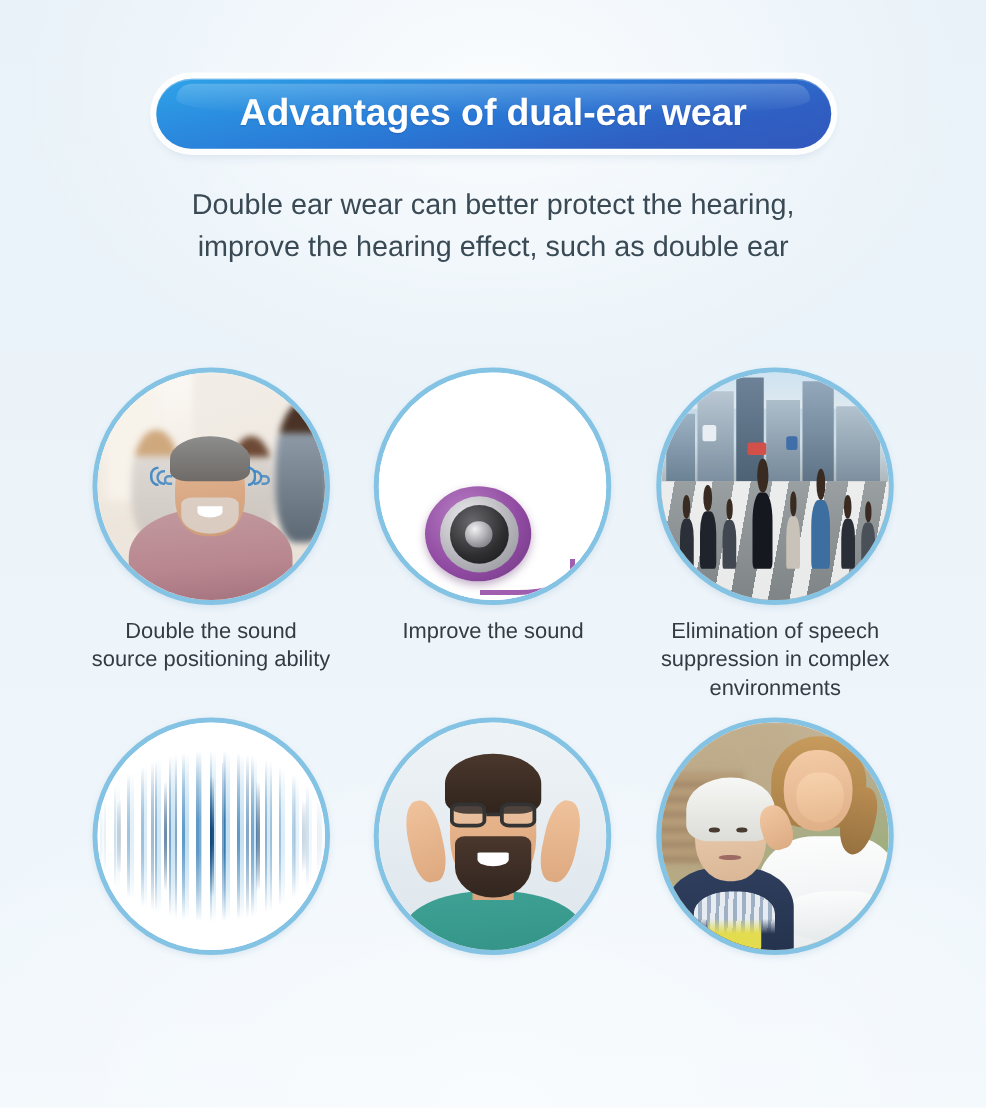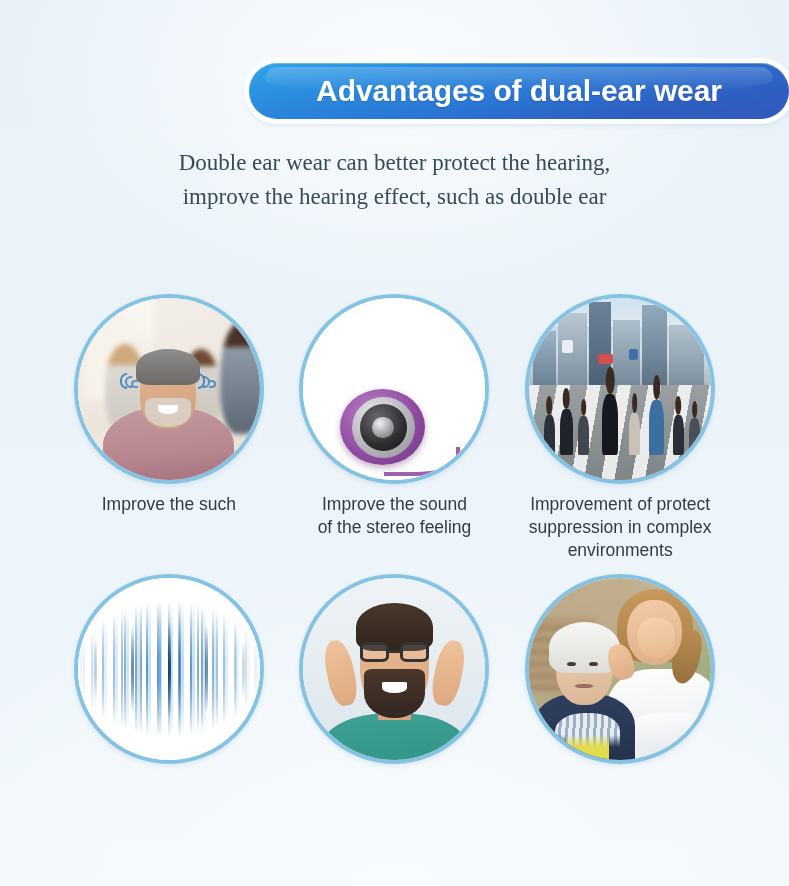--- a/index.html
+++ b/index.html
@@ -29,21 +29,21 @@
     background:
       radial-gradient(ellipse 70% 40% at 50% 8%, rgba(255,255,255,.78), rgba(255,255,255,0) 70%),
       radial-gradient(ellipse 90% 50% at 50% 100%, rgba(255,255,255,.55), rgba(255,255,255,0) 72%);
     pointer-events:none;
   }
 
   
   .title-wrap{
     position:absolute;
     left:0; right:0; top:63px;
-    display:flex; justify-content:flex-end;
+    display:flex; justify-content:center;
   }
   .title-pill{
     position:relative;
     width:540px; height:56px;
     border-radius:28px;
     background:linear-gradient(168deg,
       #2fa3e8 0%,
       #2b8fe0 22%,
       #2a76d4 52%,
       #2f5fc2 78%,
@@ -73,21 +73,21 @@
   
   .subtitle{
     position:absolute;
     left:0; right:0; top:146px;
     text-align:center;
     color:#3a4a55;
     font-size:23px;
     line-height:34px;
     padding:0 18px;
   }
-  .subtitle .ln{ display:block; white-space:nowrap;font-family:Liberation Serif, serif; }
+  .subtitle .ln{ display:block; white-space:nowrap; }
 
   
   .grid{
     position:absolute;
     left:0; right:0; top:294px;
     display:grid;
     grid-template-columns:repeat(3, 1fr);
     justify-items:center;
     row-gap:12px;
     padding:0 56px;
@@ -351,21 +351,22 @@
           <div class="smile"></div>
         <div class="wave w1"></div>
           <div class="wave w2"></div>
           <div class="wave w3"></div>
         <div class="wave wr w4"></div>
           <div class="wave wr w5"></div>
           <div class="wave wr w6"></div>
       </div>
     </div>
     <div class="caption">
-      <span class="ln">Improve the such</span>
+      <span class="ln">Double the sound</span>
+      <span class="ln">source positioning ability</span>
     </div>
   </div>
 
   <div class="cell">
     <div class="circle">
       <div class="scene s-eq">
         <div class="bars">
           <div class="bar" style="height:62%">
               <div class="fill"></div>
             </div>
@@ -404,21 +405,20 @@
         <div class="spk">
           <div class="rim"></div>
             <div class="cone"></div>
             <div class="dust"></div>
         </div>
         <div class="cable"></div>
       </div>
     </div>
     <div class="caption">
       <span class="ln">Improve the sound</span>
-      <span class="ln">of the stereo feeling</span>
     </div>
   </div>
 
   <div class="cell">
     <div class="circle">
       <div class="scene s-city">
         <div class="sky"></div>
         <div class="bld b1"></div>
           <div class="bld b2"></div>
           <div class="bld b3"></div>
@@ -450,21 +450,21 @@
           </div>
         <div class="ped p7">
             <i></i>
           </div>
           <div class="ped p8">
             <i></i>
           </div>
       </div>
     </div>
     <div class="caption">
-      <span class="ln">Improvement of protect</span>
+      <span class="ln">Elimination of speech</span>
       <span class="ln">suppression in complex</span>
       <span class="ln">environments</span>
     </div>
   </div>
 
   <div class="cell row2">
     <div class="circle">
       <div class="scene s-wave">
         <div class="lines"></div>
           <div class="deep"></div>

